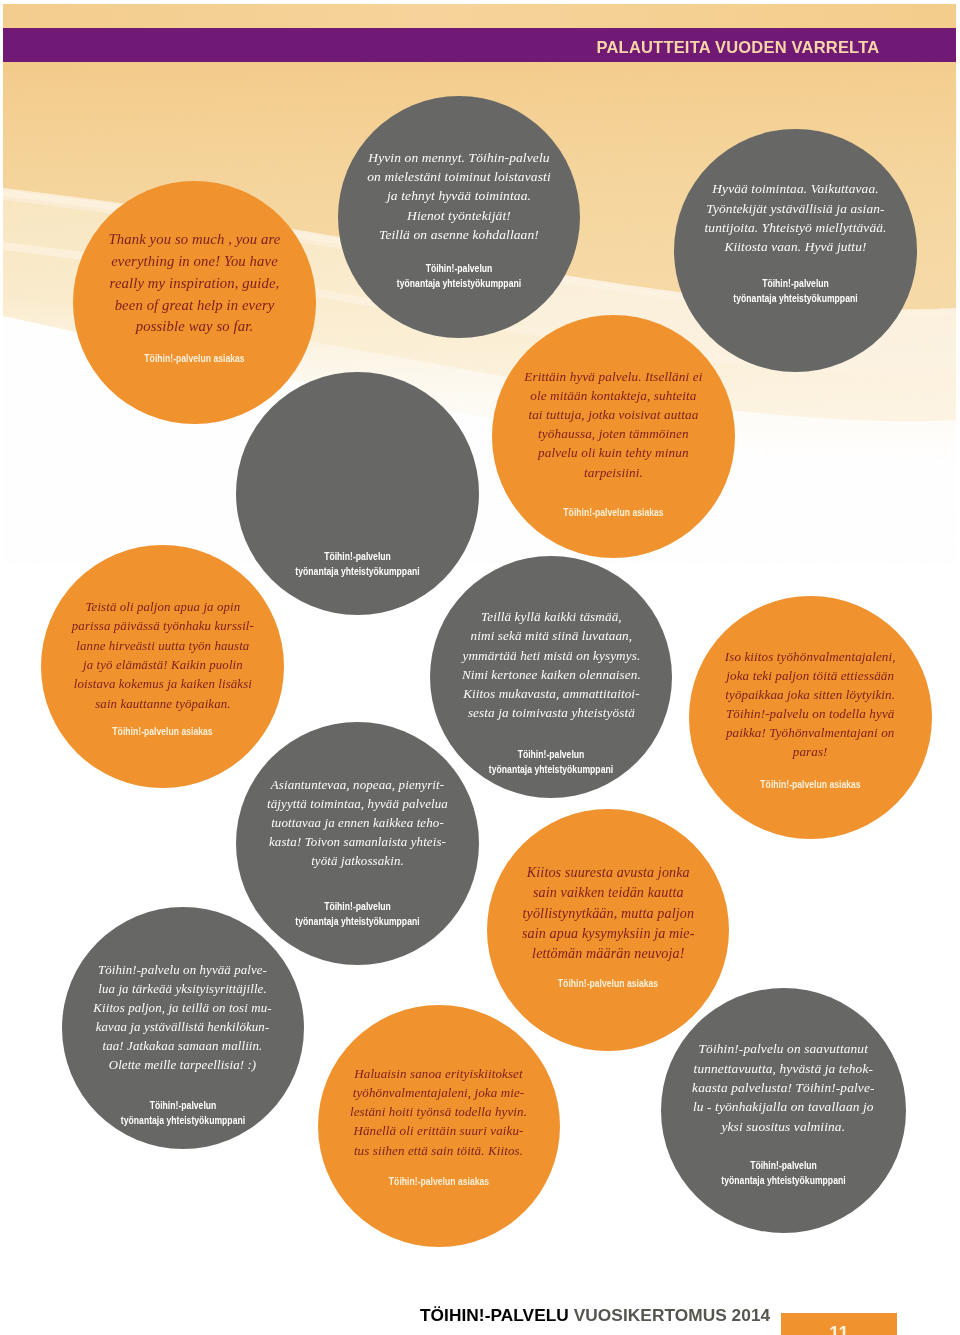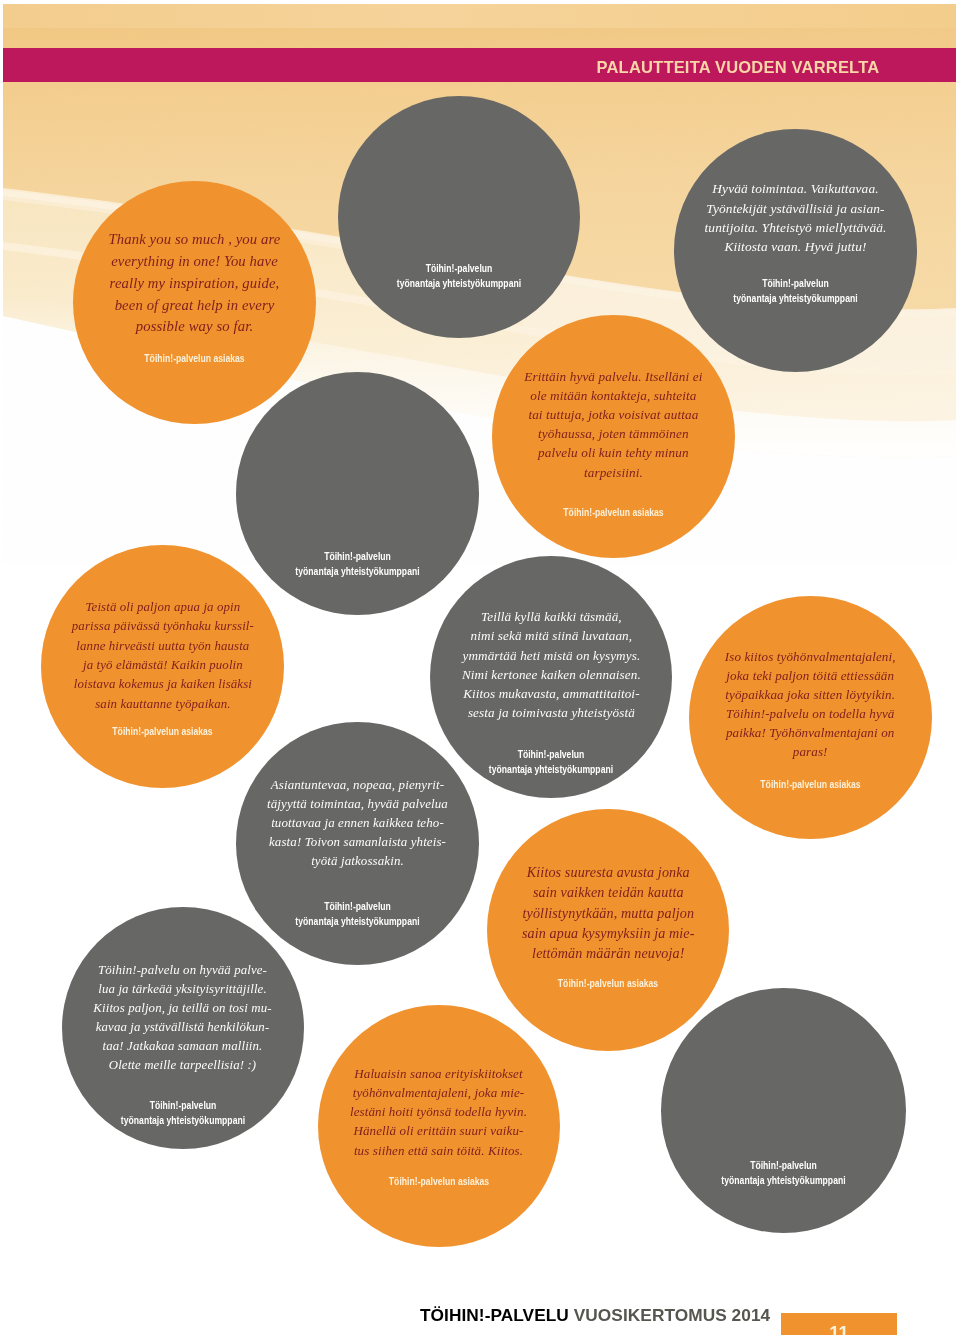--- a/index.html
+++ b/index.html
@@ -2,21 +2,21 @@
 <html><head>
 <meta charset="utf-8">
 <style>
   html,body{margin:0;padding:0;}
   body{width:960px;height:1335px;background:#ffffff;font-family:"Liberation Sans",sans-serif;overflow:hidden;}
   #page{position:absolute;left:0;top:0;width:960px;height:1335px;background:#fff;}
   #canvas{position:absolute;left:3px;top:4px;width:953px;height:1331px;overflow:hidden;background:#fff;}
   #bg{position:absolute;left:0;top:0;width:953px;height:560px;overflow:hidden;}
   #bg svg{display:block;}
   #topbeige{position:absolute;left:0;top:0;width:953px;height:24px;background:linear-gradient(90deg,#f3cd8e 0%,#f5d39a 45%,#f3cd8b 100%);}
-  #bar{position:absolute;left:0;top:24px;width:953px;height:34px;background:#be185d;margin-top:20px;}
+  #bar{position:absolute;left:0;top:24px;width:953px;height:34px;background:#701a75;}
   #bartext{position:absolute;left:593.5px;top:7px;font-size:16.5px;font-weight:700;letter-spacing:0.2px;color:#f9d6a7;white-space:nowrap;line-height:24px;}
   .bub{position:absolute;border-radius:50%;box-sizing:border-box;}
   .bub.orange{background:#f0922e;}
   .bub.dark{background:#676765;}
   .q{position:absolute;left:0;width:100%;text-align:center;font-family:"Liberation Serif",serif;font-style:italic;color:#7f1d1d;letter-spacing:0.12px;}
   .q.dk{color:#fdfdfc;}
   .a{position:absolute;left:0;width:100%;text-align:center;font-family:"Liberation Sans",sans-serif;font-weight:700;font-size:10px;line-height:15.05px;color:#fbf1da;letter-spacing:0.02px;transform:scaleX(0.86);}
   .a.dk{color:#ffffff;}
   #ftext{position:absolute;left:420px;top:1307px;font-size:17.3px;line-height:17.3px;font-weight:700;white-space:nowrap;color:#56564f;letter-spacing:0.05px;}
   #ftext .brand{color:#000000;}
@@ -75,20 +75,27 @@
           <div>everything in one! You have</div>
           <div>really my inspiration, guide,</div>
           <div>been of great help in every</div>
           <div>possible way so far.</div>
         </div>
         <div class="a" style="top:170.81px;">
           <div>Töihin!-palvelun asiakas</div>
         </div>
       </div>
     <div class="bub dark" style="left:335px;top:92px;width:242px;height:242px;">
+        <div class="q dk" style="top:51.94px;font-size:13.5px;line-height:19.2px;">
+          <div>Hyvin on mennyt. Töihin-palvelu</div>
+          <div>on mielestäni toiminut loistavasti</div>
+          <div>ja tehnyt hyvää toimintaa.</div>
+          <div>Hienot työntekijät!</div>
+          <div>Teillä on asenne kohdallaan!</div>
+        </div>
         <div class="a dk" style="top:164.71px;">
           <div>Töihin!-palvelun</div>
           <div>työnantaja yhteistyökumppani</div>
         </div>
       </div>
     <div class="bub dark" style="left:671px;top:124.5px;width:243px;height:243px;">
         <div class="q dk" style="top:50.68px;font-size:13.4px;line-height:19.4px;">
           <div>Hyvää toimintaa. Vaikuttavaa.</div>
           <div>Työntekijät ystävällisiä ja asian-</div>
           <div>tuntijoita.  Yhteistyö miellyttävää.</div>
@@ -203,20 +210,27 @@
           <div>työhönvalmentajaleni, joka mie-</div>
           <div>lestäni hoiti työnsä todella hyvin.</div>
           <div>Hänellä oli erittäin suuri vaiku-</div>
           <div>tus siihen että sain töitä. Kiitos.</div>
         </div>
         <div class="a" style="top:168.71px;">
           <div>Töihin!-palvelun asiakas</div>
         </div>
       </div>
     <div class="bub dark" style="left:657.8px;top:984px;width:245px;height:245px;">
+        <div class="q dk" style="top:51.20px;font-size:13.4px;line-height:19.35px;">
+          <div>Töihin!-palvelu on saavuttanut</div>
+          <div>tunnettavuutta,  hyvästä ja tehok-</div>
+          <div>kaasta palvelusta! Töihin!-palve-</div>
+          <div>lu - työnhakijalla on tavallaan jo</div>
+          <div>yksi suositus valmiina.</div>
+        </div>
         <div class="a dk" style="top:169.81px;">
           <div>Töihin!-palvelun</div>
           <div>työnantaja yhteistyökumppani</div>
         </div>
       </div>
   </div>
   <div id="ftext"><span class="brand">TÖIHIN!-PALVELU</span> <span>VUOSIKERTOMUS 2014</span></div>
   <div id="pnum">11</div>
 </div>
 

